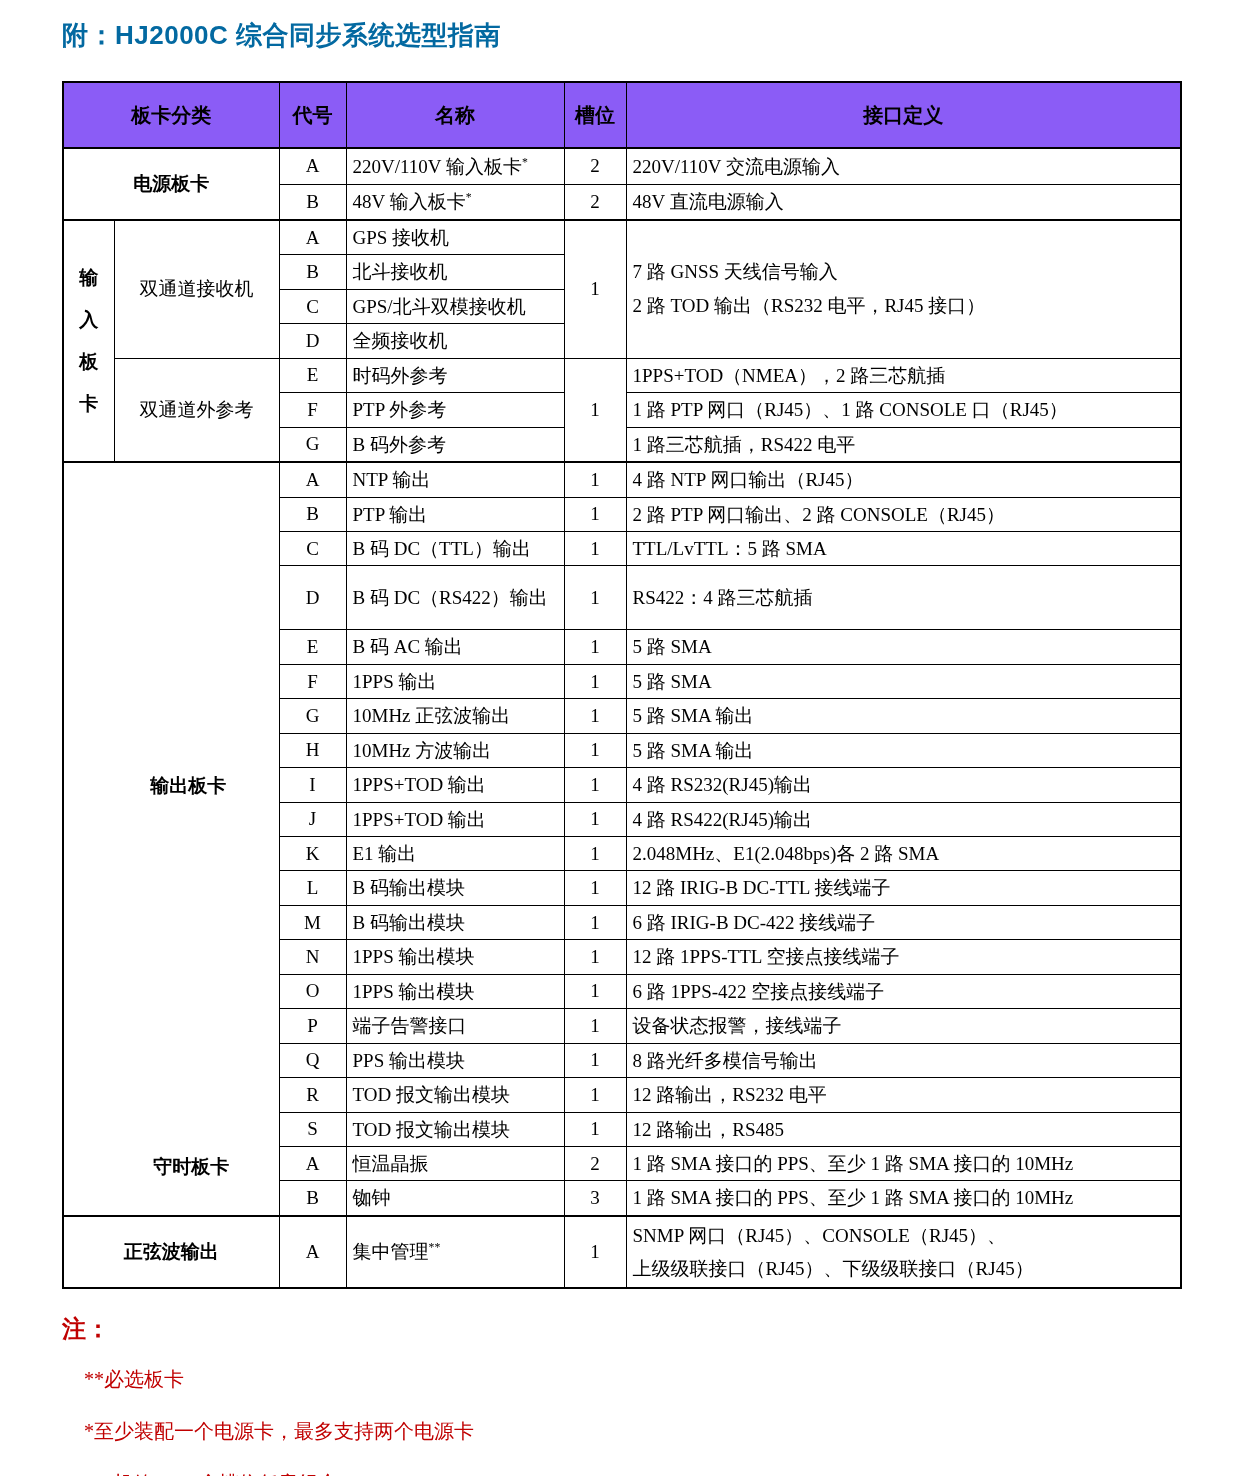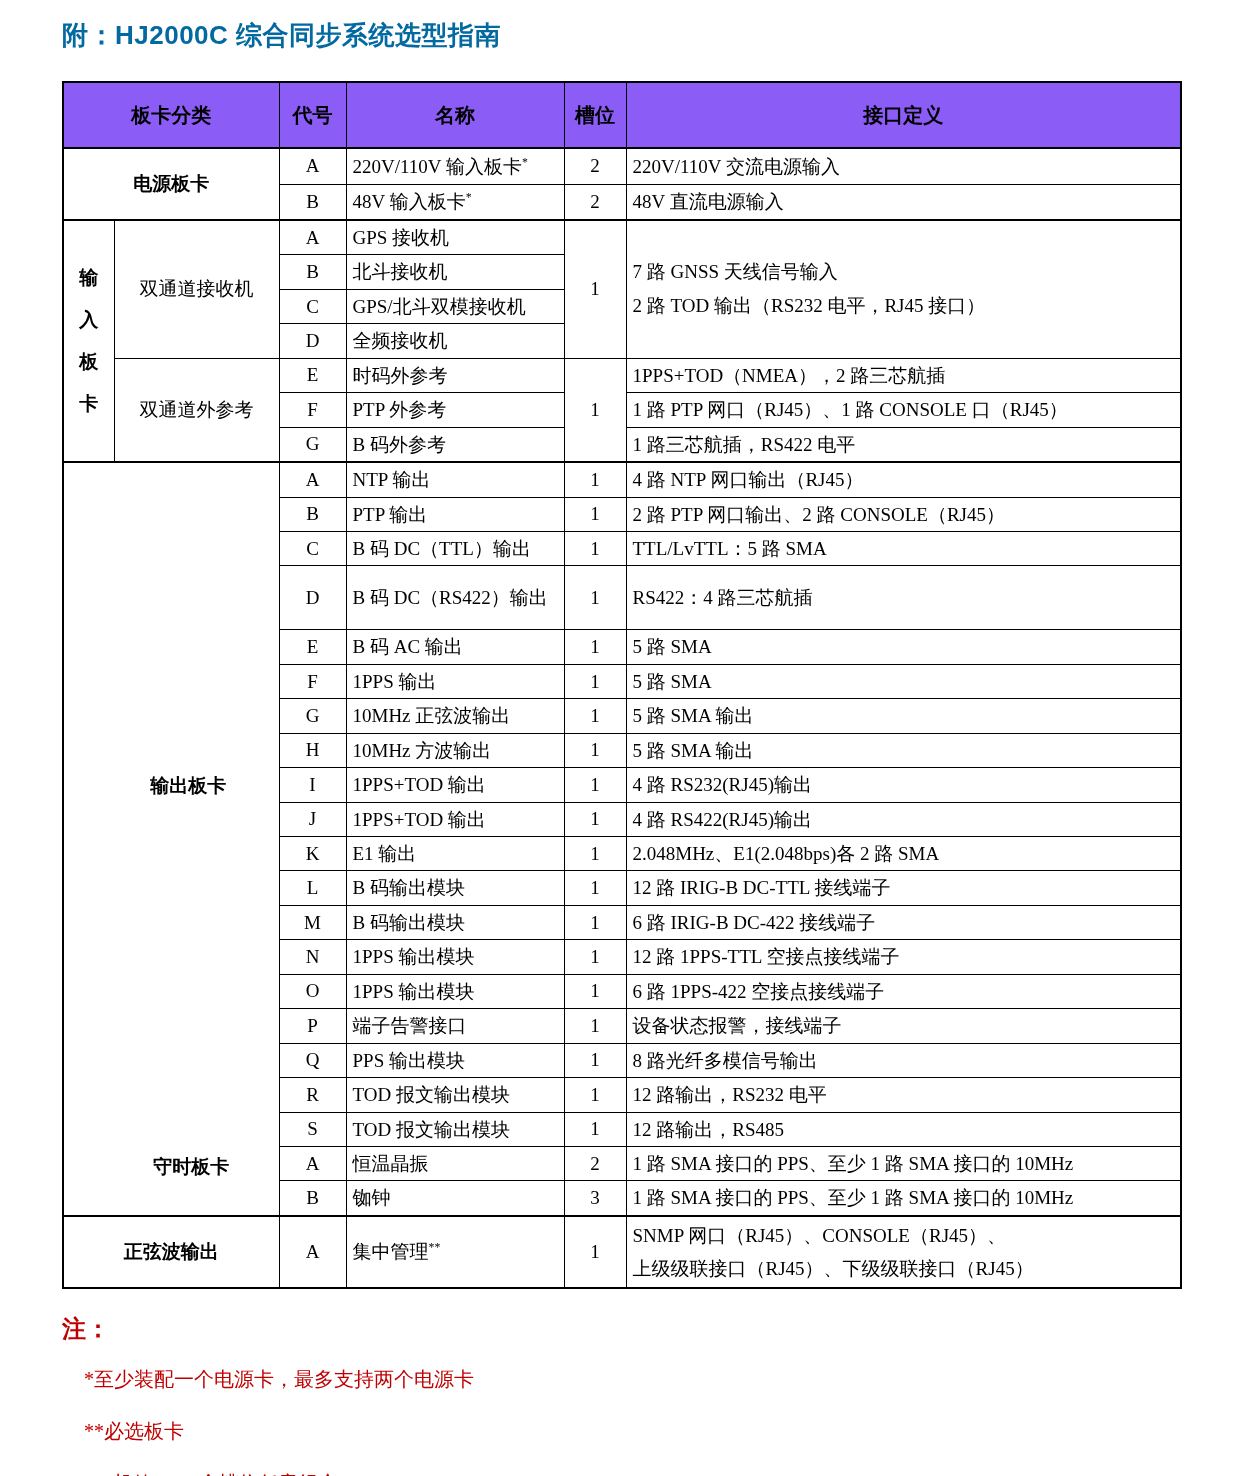--- a/index.html
+++ b/index.html
@@ -337,18 +337,18 @@
           <div>SNMP 网口（RJ45）、CONSOLE（RJ45）、</div>
           <div>上级级联接口（RJ45）、下级级联接口（RJ45）</div>
         </div>
       </td>
     </tr>
   </tbody>
     </table>
 
   <div class="notes">
     <div class="notes-label">注：</div>
+    <div class="note-item">**必选板卡</div>
     <div class="note-item">*至少装配一个电源卡，最多支持两个电源卡</div>
-    <div class="note-item">**必选板卡</div>
     <div class="note-item">3U 机箱，21 个槽位任意组合</div>
   </div>
 
 </div>
 
 </body></html>

